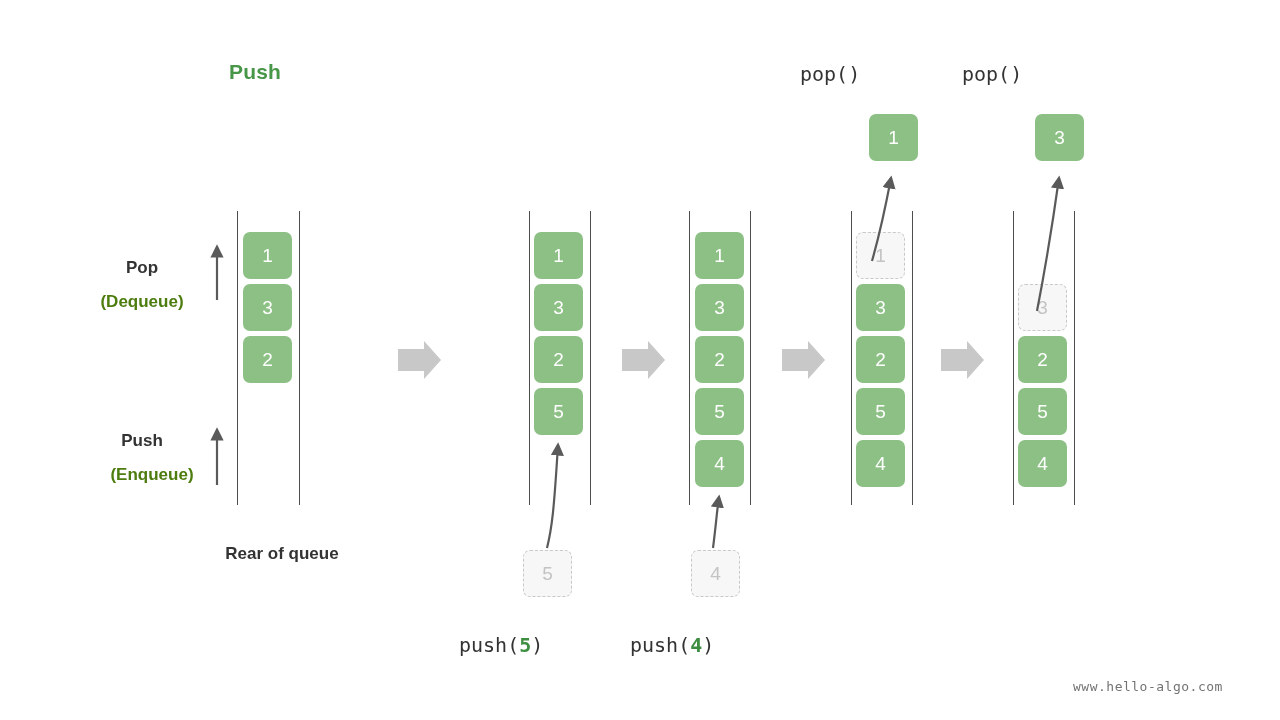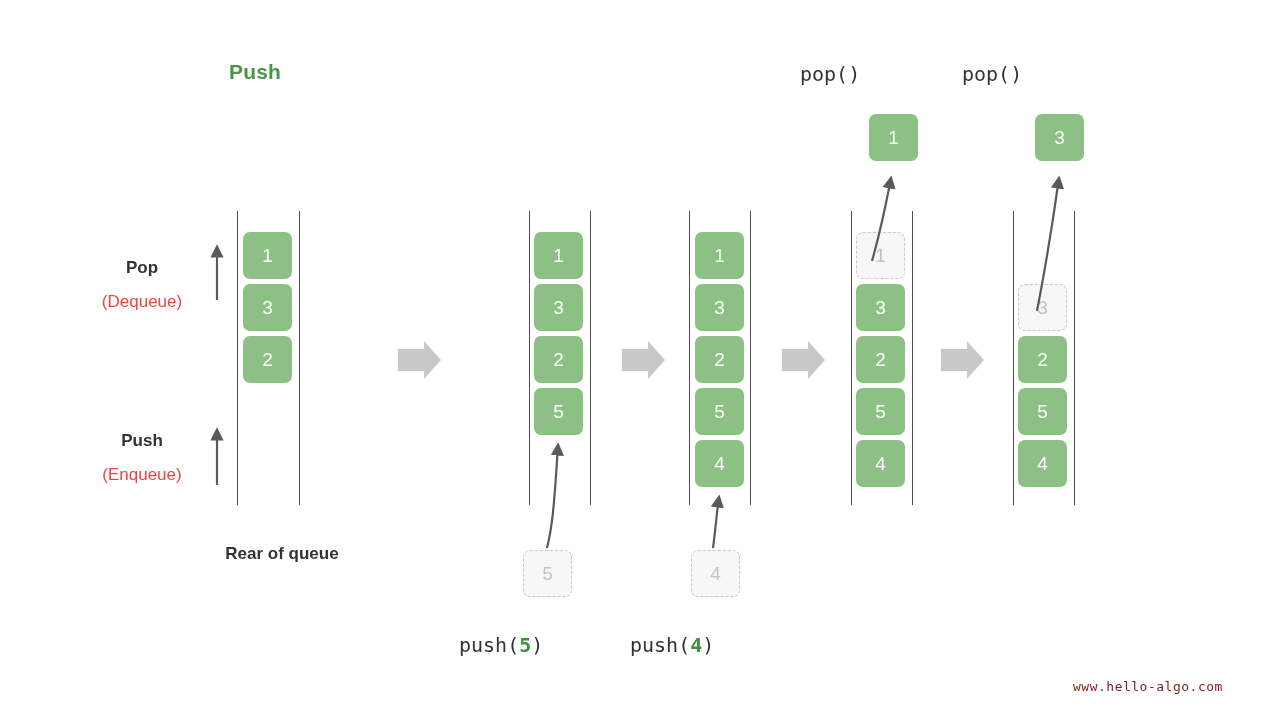--- a/index.html
+++ b/index.html
@@ -13,31 +13,31 @@
   
   .title-queue{
     position:absolute;font-weight:bold;font-size:21px;color:#489648;
     letter-spacing:.2px;white-space:nowrap;
   }
   .lbl-bold{
     position:absolute;font-weight:bold;font-size:17px;color:#333333;
     white-space:nowrap;text-align:center;
   }
   .lbl-reg{
-    position:absolute;font-weight:normal;font-size:17px;color:#ef4444;
+    position:absolute;font-weight:bold;font-size:17px;color:#4d7c0f;
     white-space:nowrap;text-align:center;
   }
   .mono{
     position:absolute;font-family:"DejaVu Sans Mono","Liberation Mono",monospace;
     font-size:20px;color:#333333;white-space:nowrap;text-align:left;
   }
   .mono .num{color:#3e8e41;font-weight:bold;}
   .watermark{
     position:absolute;font-family:"DejaVu Sans Mono","Liberation Mono",monospace;
-    font-size:13px;color:#7f1d1d;letter-spacing:.5px;white-space:nowrap;
+    font-size:13px;color:#737373;letter-spacing:.5px;white-space:nowrap;
   }
 
   
   .rail{position:absolute;width:1px;background:#4d4d4d;}
 
   
   .cell{
     position:absolute;width:49px;height:47px;border-radius:7px;
     background:#8cc084;color:#ffffff;font-size:19px;font-weight:normal;
     display:flex;align-items:center;justify-content:center;
@@ -59,21 +59,21 @@
 
   <div class="title-queue" style="left:229px;top:60px;">Push</div>
 
 
   <div class="lbl-bold" style="left:182px;top:544px;width:200px;">Rear of queue</div>
 
   <div class="lbl-bold" style="left:62px;top:258px;width:160px;">Pop</div>
   <div class="lbl-reg" style="left:62px;top:292px;width:160px;">(Dequeue)</div>
 
   <div class="lbl-bold" style="left:62px;top:431px;width:160px;">Push</div>
-  <div class="lbl-reg" style="left:62px;top:465px;width:160px;text-align:center;">(Enqueue)</div>
+  <div class="lbl-reg" style="left:72px;top:465px;width:160px;text-align:center;">(Enqueue)</div>
 
   <div class="watermark" style="left:1073px;top:679px;">www.hello-algo.com</div>
 
   <div class="mono" style="left:459px;top:633px;width:200px;">
     <span>push(</span><span class="num">5</span><span>)</span>
   </div>
 
   <div class="mono" style="left:630px;top:633px;width:200px;">
     <span>push(</span><span class="num">4</span><span>)</span>
   </div>

